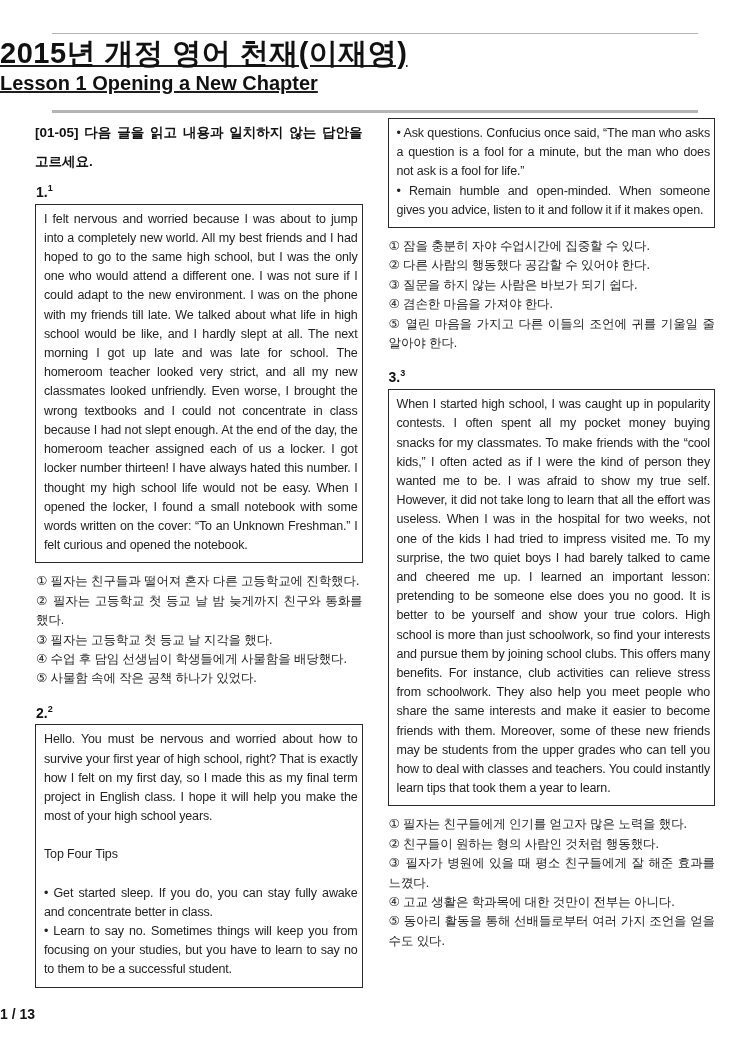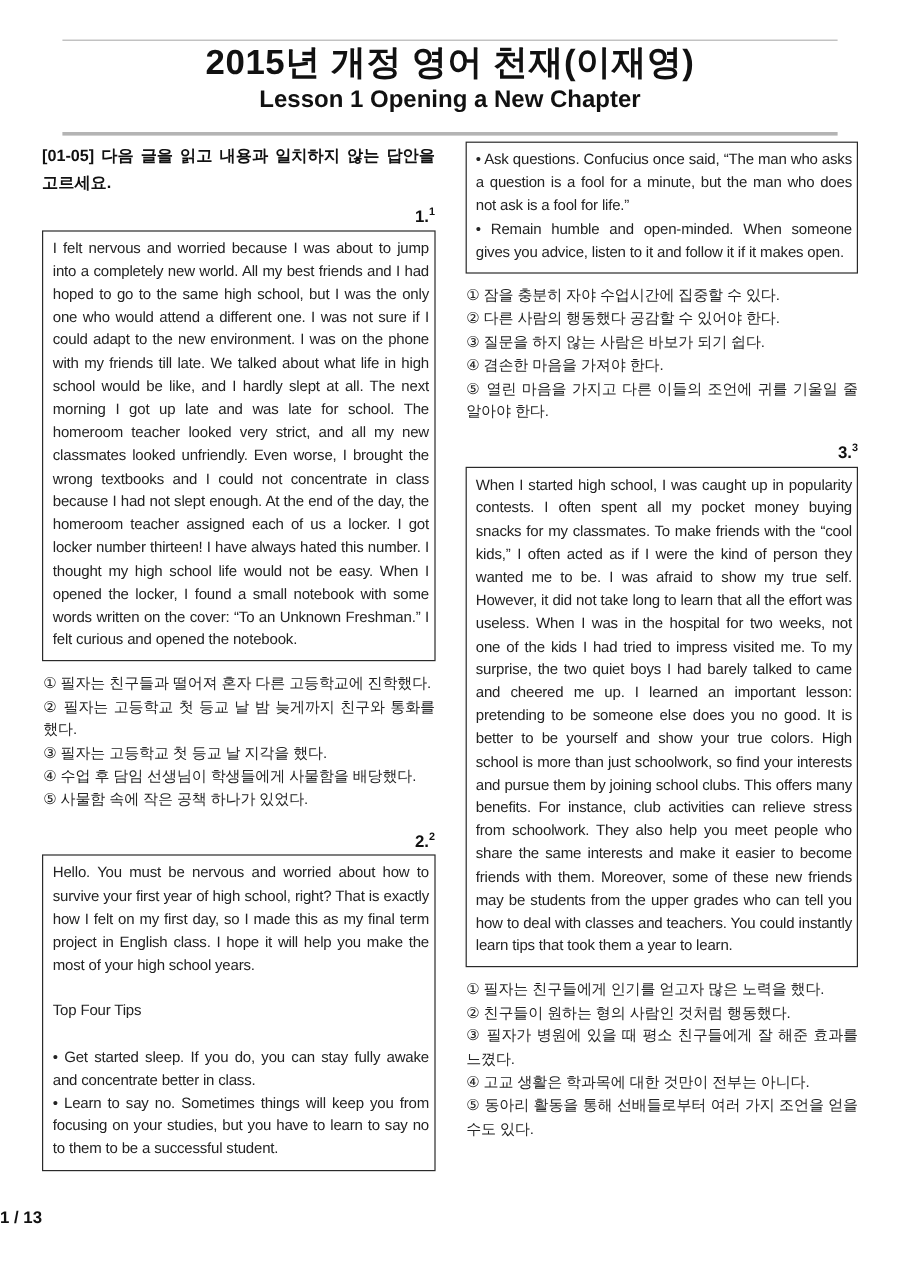--- a/index.html
+++ b/index.html
@@ -9,21 +9,21 @@
     height: 1060px;
     background: #ffffff;
     font-family: "Liberation Sans", "DejaVu Sans", sans-serif;
     color: #1e1e1e;
     overflow: hidden;
     box-sizing: border-box;
   }
   .rule { position: absolute; left: 52px; right: 52px; background: #b4b4b4; }
   .rule-top { top: 33px; height: 1px; }
   .rule-mid { top: 110px; height: 3px; }
-  .header { position: absolute; top: 36px; left: 0; right: 0; text-align: center; }
+  .header { position: absolute; top: 36px; left: 0; right: 0; text-align: left; text-decoration: underline; }
   .title {
     font-size: 29px;
     font-weight: 700;
     letter-spacing: 0.5px;
     line-height: 34px;
     color: #111;
   }
   .subtitle {
     font-size: 20px;
     font-weight: 700;
@@ -36,32 +36,31 @@
     left: 35px;
     width: 680px;
     display: flex;
     gap: 25px;
     align-items: flex-start;
   }
   .col { flex: 1; min-width: 0; }
   .instruction {
     font-weight: 700;
     font-size: 13.5px;
-    line-height: 23px;
+    line-height: 29px;
     text-align: justify;
     margin-bottom: 4px;
     color: #111;
   }
   .qlabel {
     font-weight: 700;
     font-size: 14px;
     line-height: 17px;
     margin: 2px 0 3px 1px;
     color: #111;
-    text-align: right;
   }
   .qlabel sup { font-size: 9px; font-weight: 700; }
   .qlabel.spaced { margin-top: 12px; }
   .pbox {
     border: 1.5px solid #2a2a2a;
     padding: 5px 4px 7px 8px;
     font-size: 12.5px;
     line-height: 19.2px;
     letter-spacing: -0.15px;
     text-align: justify;

